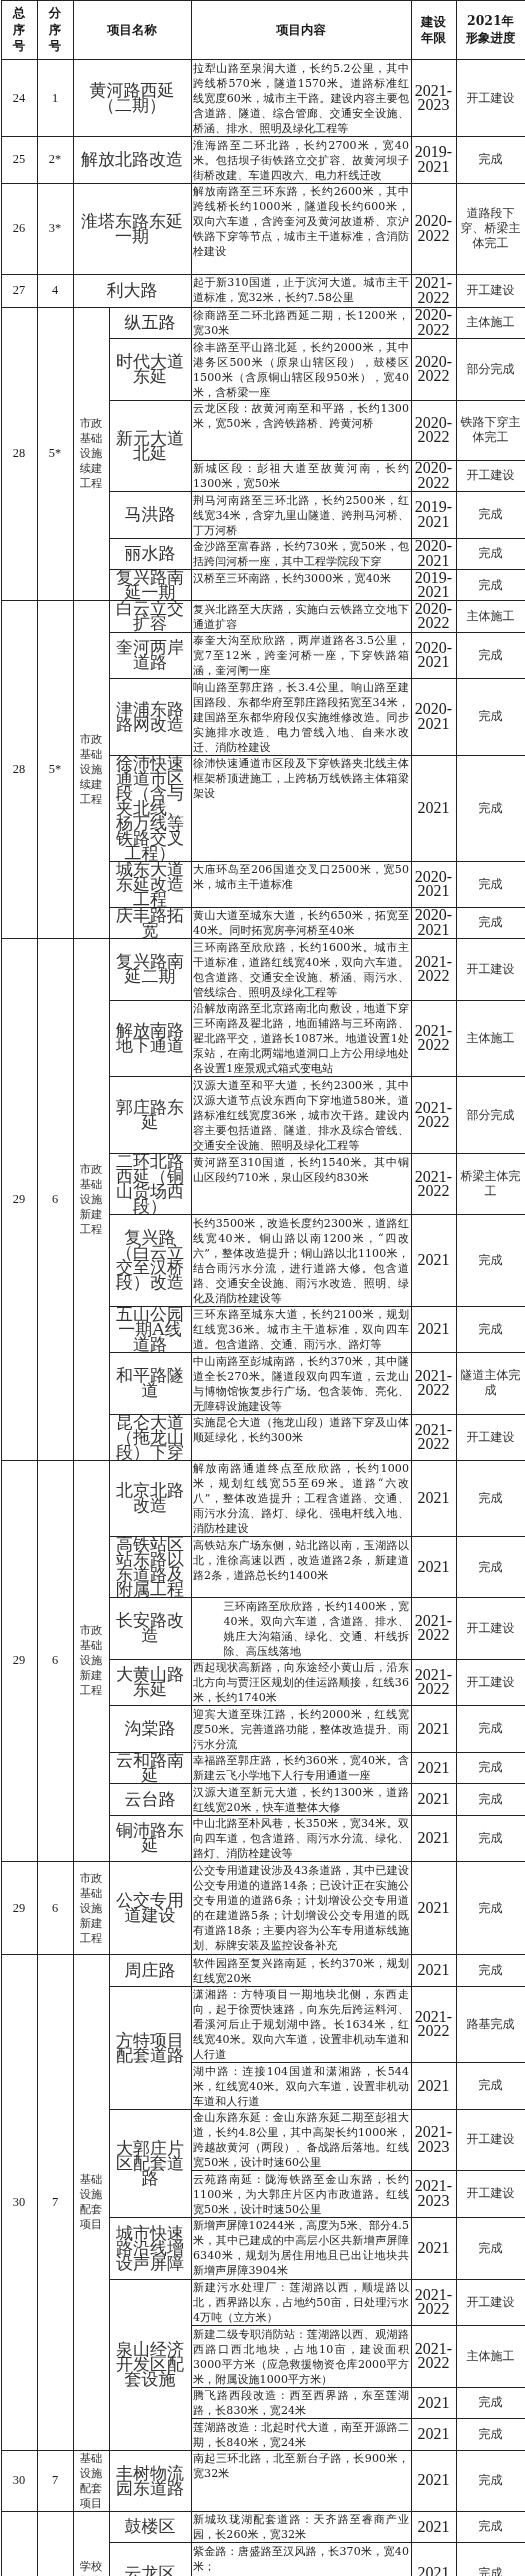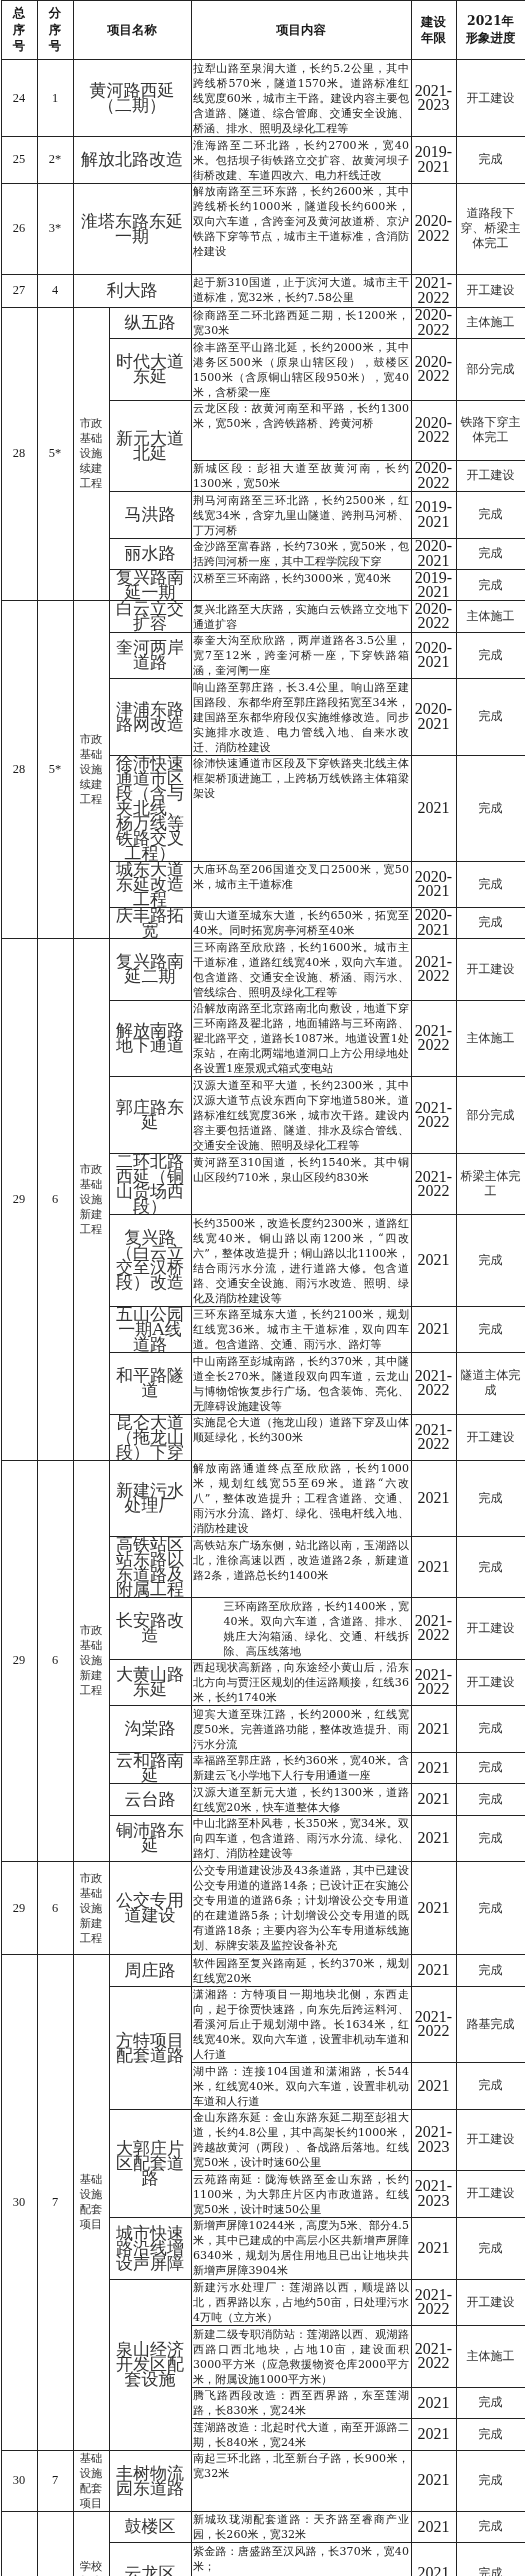--- a/index.html
+++ b/index.html
@@ -209,21 +209,21 @@
         <tr style="height: 45px;">
           <td class="c-name">昆仑大道（拖龙山段）下穿</td>
           <td class="c-content" style="white-space: pre-line;">实施昆仑大道（拖龙山段）道路下穿及山体顺延绿化，长约300米</td>
           <td class="c-years">2021-2022</td>
           <td class="c-status">开工建设</td>
         </tr>
         <tr style="height: 76px;">
           <td class="c-total" rowspan="8">29</td>
           <td class="c-sub" rowspan="8">6</td>
           <td class="c-cat" rowspan="8"><span class="col-narrow-text">市政基础设施新建工程</span></td>
-          <td class="c-name">新建污水处理厂</td>
+          <td class="c-name">北京北路改造</td>
           <td class="c-content" style="white-space: pre-line;">解放南路通道终点至欣欣路，长约1000米，规划红线宽55至69米。道路“六改八”，整体改造提升；工程含道路、交通、雨污水分流、路灯、绿化、强电杆线入地、消防栓建设</td>
           <td class="c-years">2021</td>
           <td class="c-status">完成</td>
         </tr>
         <tr style="height: 46px;">
           <td class="c-name">高铁站区站东路以东道路及附属工程</td>
           <td class="c-content" style="white-space: pre-line;">高铁站东广场东侧，站北路以南，玉湖路以北，淮徐高速以西，改造道路2条，新建道路2条，道路总长约1400米</td>
           <td class="c-years">2021</td>
           <td class="c-status">完成</td>
         </tr>

